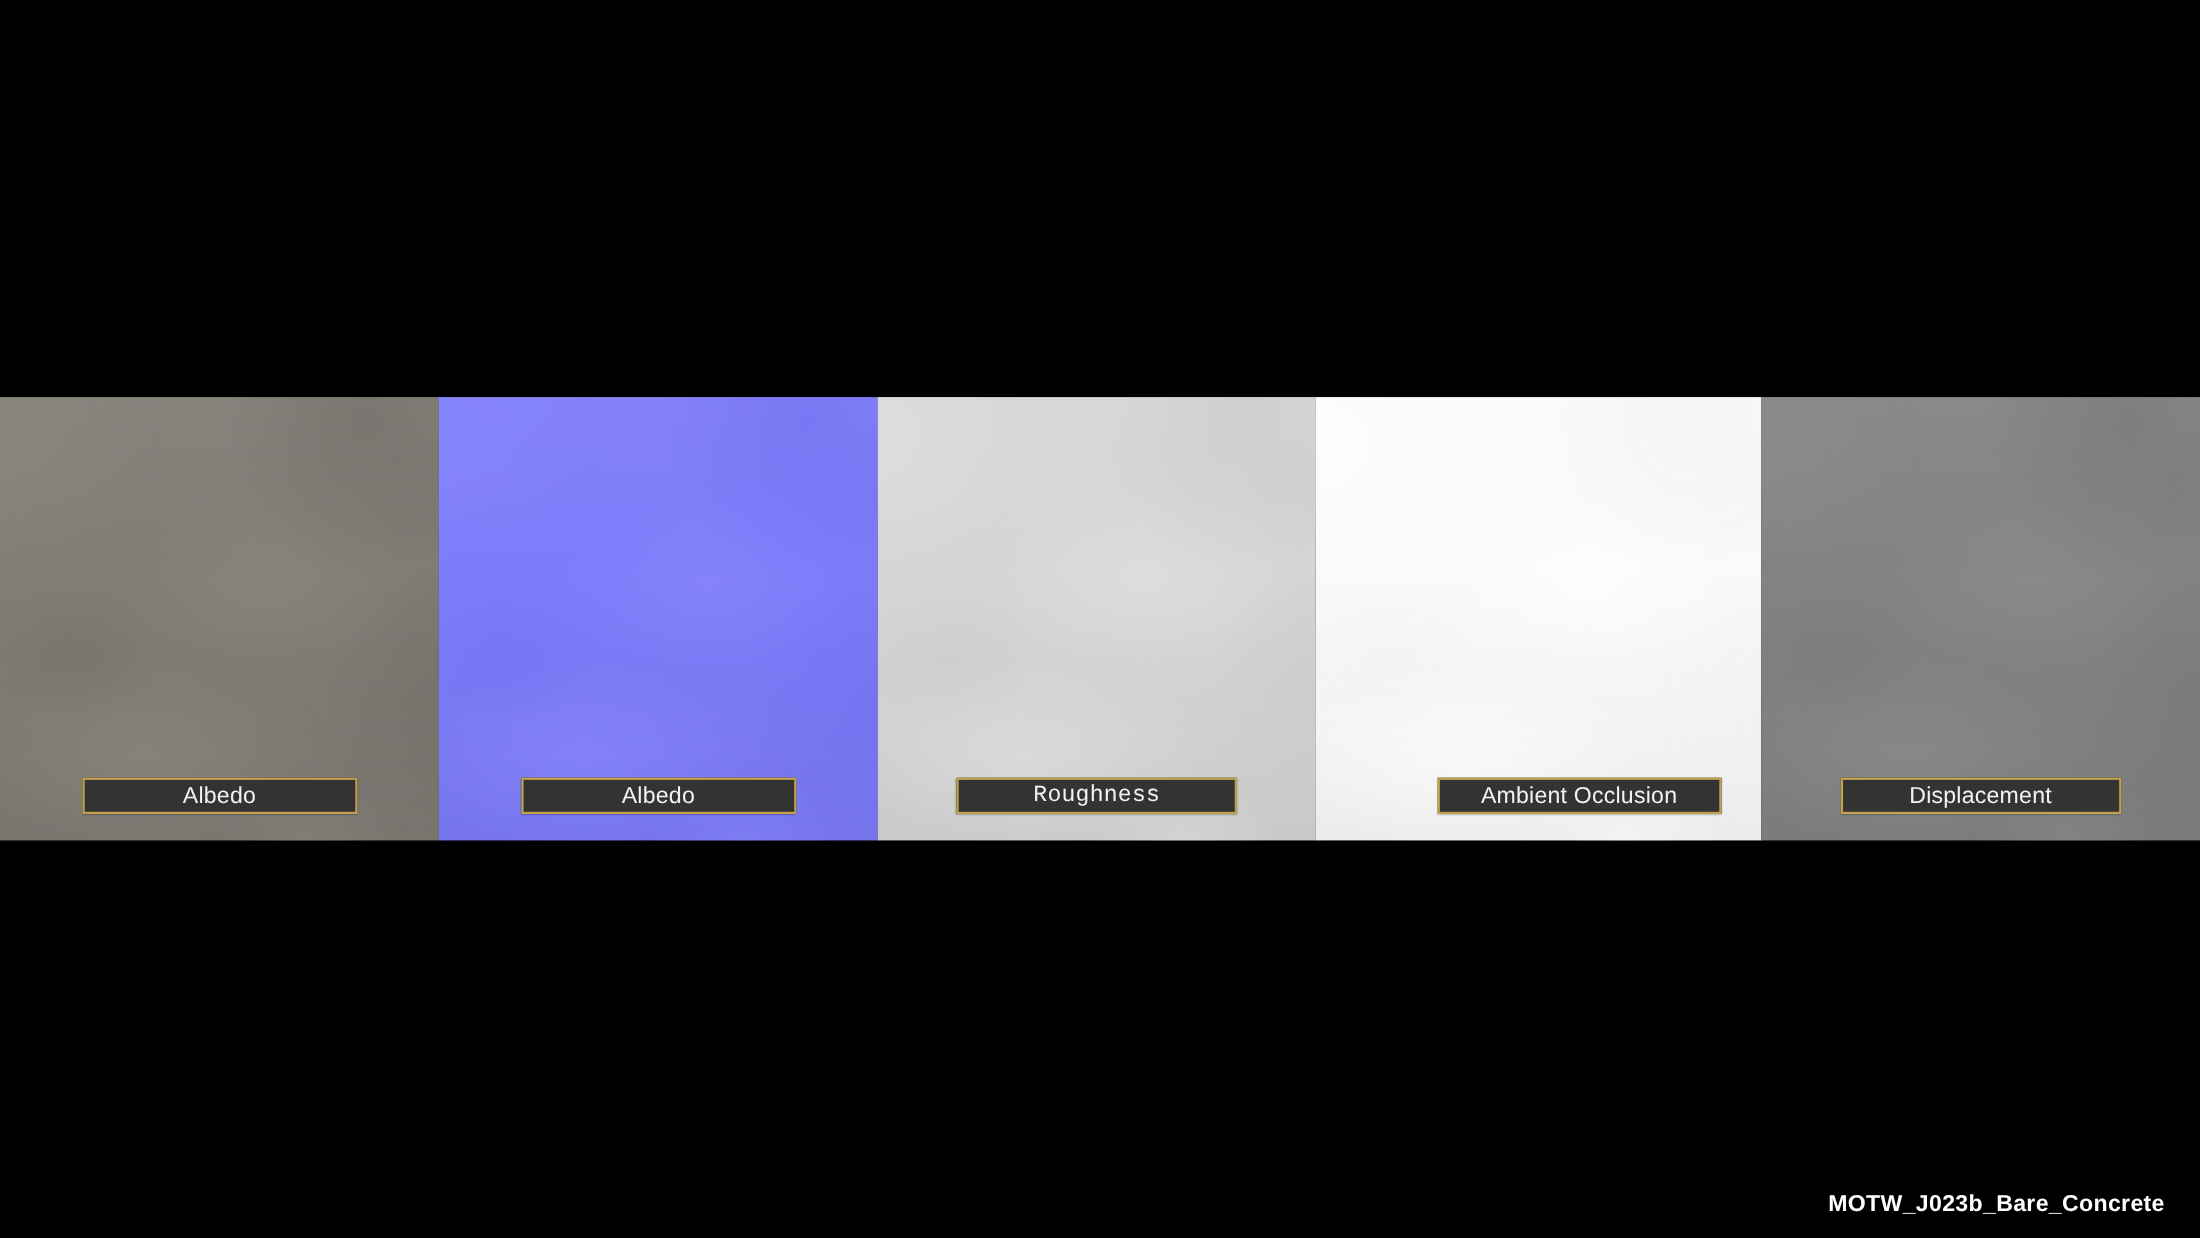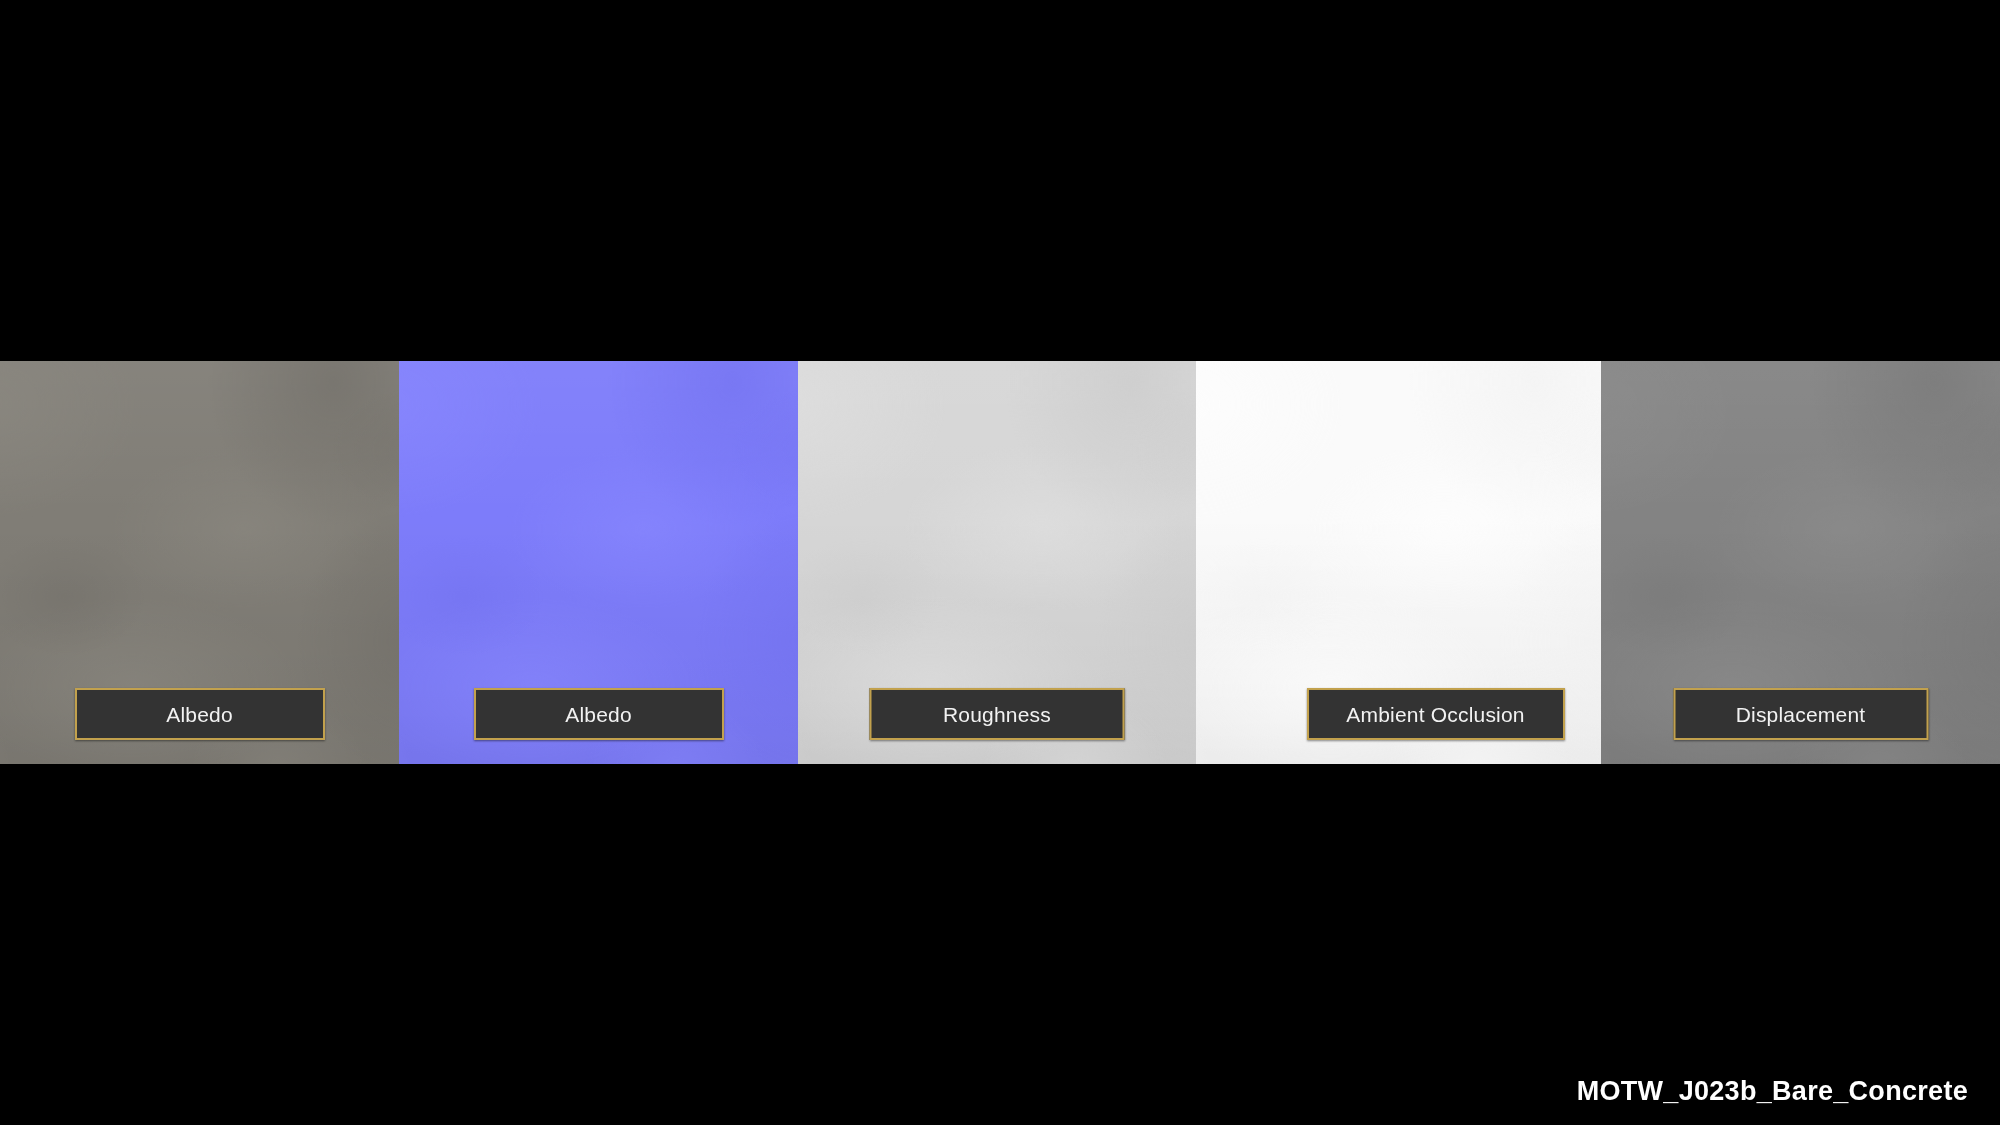--- a/index.html
+++ b/index.html
@@ -57,21 +57,21 @@
     pointer-events: none;
   }
 
   
   .label-plate {
     position: absolute;
     left: 50%;
     transform: translateX(-50%);
     bottom: 24px;
     width: 250px;
-    height: 52px;
+    height: 33px;
     background: #333333;
     border: 2px solid #c2a14d;
     box-sizing: border-box;
     display: flex;
     align-items: center;
     justify-content: center;
     box-shadow: 0 1px 2px rgba(0,0,0,0.45);
   }
 
   .label-plate .plate-text {
@@ -82,21 +82,21 @@
     letter-spacing: 0.2px;
     white-space: nowrap;
   }
 
   
   .footer-caption {
     position: absolute;
     right: 32px;
     bottom: 18px;
     color: #ffffff;
-    font-size: 27px;
+    font-size: 21px;
     font-weight: bold;
     letter-spacing: 0.3px;
     white-space: nowrap;
   }
 </style>
 </head>
 <body style="background: rgb(0, 0, 0);">
 
 <div class="texture-strip" style="top: 361px; height: 403px;">
 
@@ -115,21 +115,21 @@
     <div class="grain-b" style="background-image: radial-gradient(120px 90px at 26% 56%, rgb(113, 112, 238) 0%, transparent 66%), radial-gradient(140px 110px at 64% 86%, rgb(138, 137, 255) 0%, transparent 66%), radial-gradient(100px 130px at 5% 88%, rgb(138, 137, 255) 0%, transparent 68%), radial-gradient(160px 100px at 92% 30%, rgb(113, 112, 238) 0%, transparent 64%);"></div>
     <div class="label-plate" style="width: 250px; background: rgb(51, 51, 51); border-color: rgb(194, 161, 77);">
       <span class="plate-text" style="color: rgb(242, 242, 242);">Albedo</span>
     </div>
   </div>
 
   <div class="map-panel" style="width: 398px; background: rgb(214, 214, 214);">
     <div class="shade" style="background: linear-gradient(rgba(255, 255, 255, 0.05) 0%, rgba(255, 255, 255, 0) 38%, rgba(0, 0, 0, 0.03) 78%, rgba(0, 0, 0, 0.06) 100%);"></div>
     <div class="grain" style="background-image: radial-gradient(260px 190px at 12% 22%, rgb(226, 226, 226) 0%, transparent 62%), radial-gradient(210px 240px at 74% 18%, rgb(200, 200, 200) 0%, transparent 60%), radial-gradient(300px 160px at 38% 72%, rgb(226, 226, 226) 0%, transparent 58%), radial-gradient(180px 210px at 88% 64%, rgb(200, 200, 200) 0%, transparent 64%), radial-gradient(230px 140px at 58% 44%, rgb(226, 226, 226) 0%, transparent 60%);"></div>
     <div class="grain-b" style="background-image: radial-gradient(120px 90px at 26% 56%, rgb(200, 200, 200) 0%, transparent 66%), radial-gradient(140px 110px at 64% 86%, rgb(226, 226, 226) 0%, transparent 66%), radial-gradient(100px 130px at 5% 88%, rgb(226, 226, 226) 0%, transparent 68%), radial-gradient(160px 100px at 92% 30%, rgb(200, 200, 200) 0%, transparent 64%);"></div>
-    <div class="label-plate" style="width: 255px; background: rgb(51, 51, 51); border-color: rgb(194, 161, 77);">
+    <div class="label-plate" style="width: 255px; background: rgb(51, 51, 51); border-color: rgb(194, 161, 77); font-family: Liberation Mono, monospace;">
       <span class="plate-text" style="color: rgb(242, 242, 242);">Roughness</span>
     </div>
   </div>
 
   <div class="map-panel" style="width: 405px; background: rgb(250, 250, 250);">
     <div class="shade" style="background: linear-gradient(rgba(255, 255, 255, 0.05) 0%, rgba(255, 255, 255, 0) 38%, rgba(0, 0, 0, 0.03) 78%, rgba(0, 0, 0, 0.06) 100%);"></div>
     <div class="grain" style="background-image: radial-gradient(260px 190px at 12% 22%, rgb(255, 255, 255) 0%, transparent 62%), radial-gradient(210px 240px at 74% 18%, rgb(240, 240, 240) 0%, transparent 60%), radial-gradient(300px 160px at 38% 72%, rgb(255, 255, 255) 0%, transparent 58%), radial-gradient(180px 210px at 88% 64%, rgb(240, 240, 240) 0%, transparent 64%), radial-gradient(230px 140px at 58% 44%, rgb(255, 255, 255) 0%, transparent 60%);"></div>
     <div class="grain-b" style="background-image: radial-gradient(120px 90px at 26% 56%, rgb(240, 240, 240) 0%, transparent 66%), radial-gradient(140px 110px at 64% 86%, rgb(255, 255, 255) 0%, transparent 66%), radial-gradient(100px 130px at 5% 88%, rgb(255, 255, 255) 0%, transparent 68%), radial-gradient(160px 100px at 92% 30%, rgb(240, 240, 240) 0%, transparent 64%);"></div>
     <div class="label-plate" style="width: 258px; background: rgb(51, 51, 51); border-color: rgb(194, 161, 77); margin-left: 37px;">
       <span class="plate-text" style="color: rgb(242, 242, 242);">Ambient Occlusion</span>

